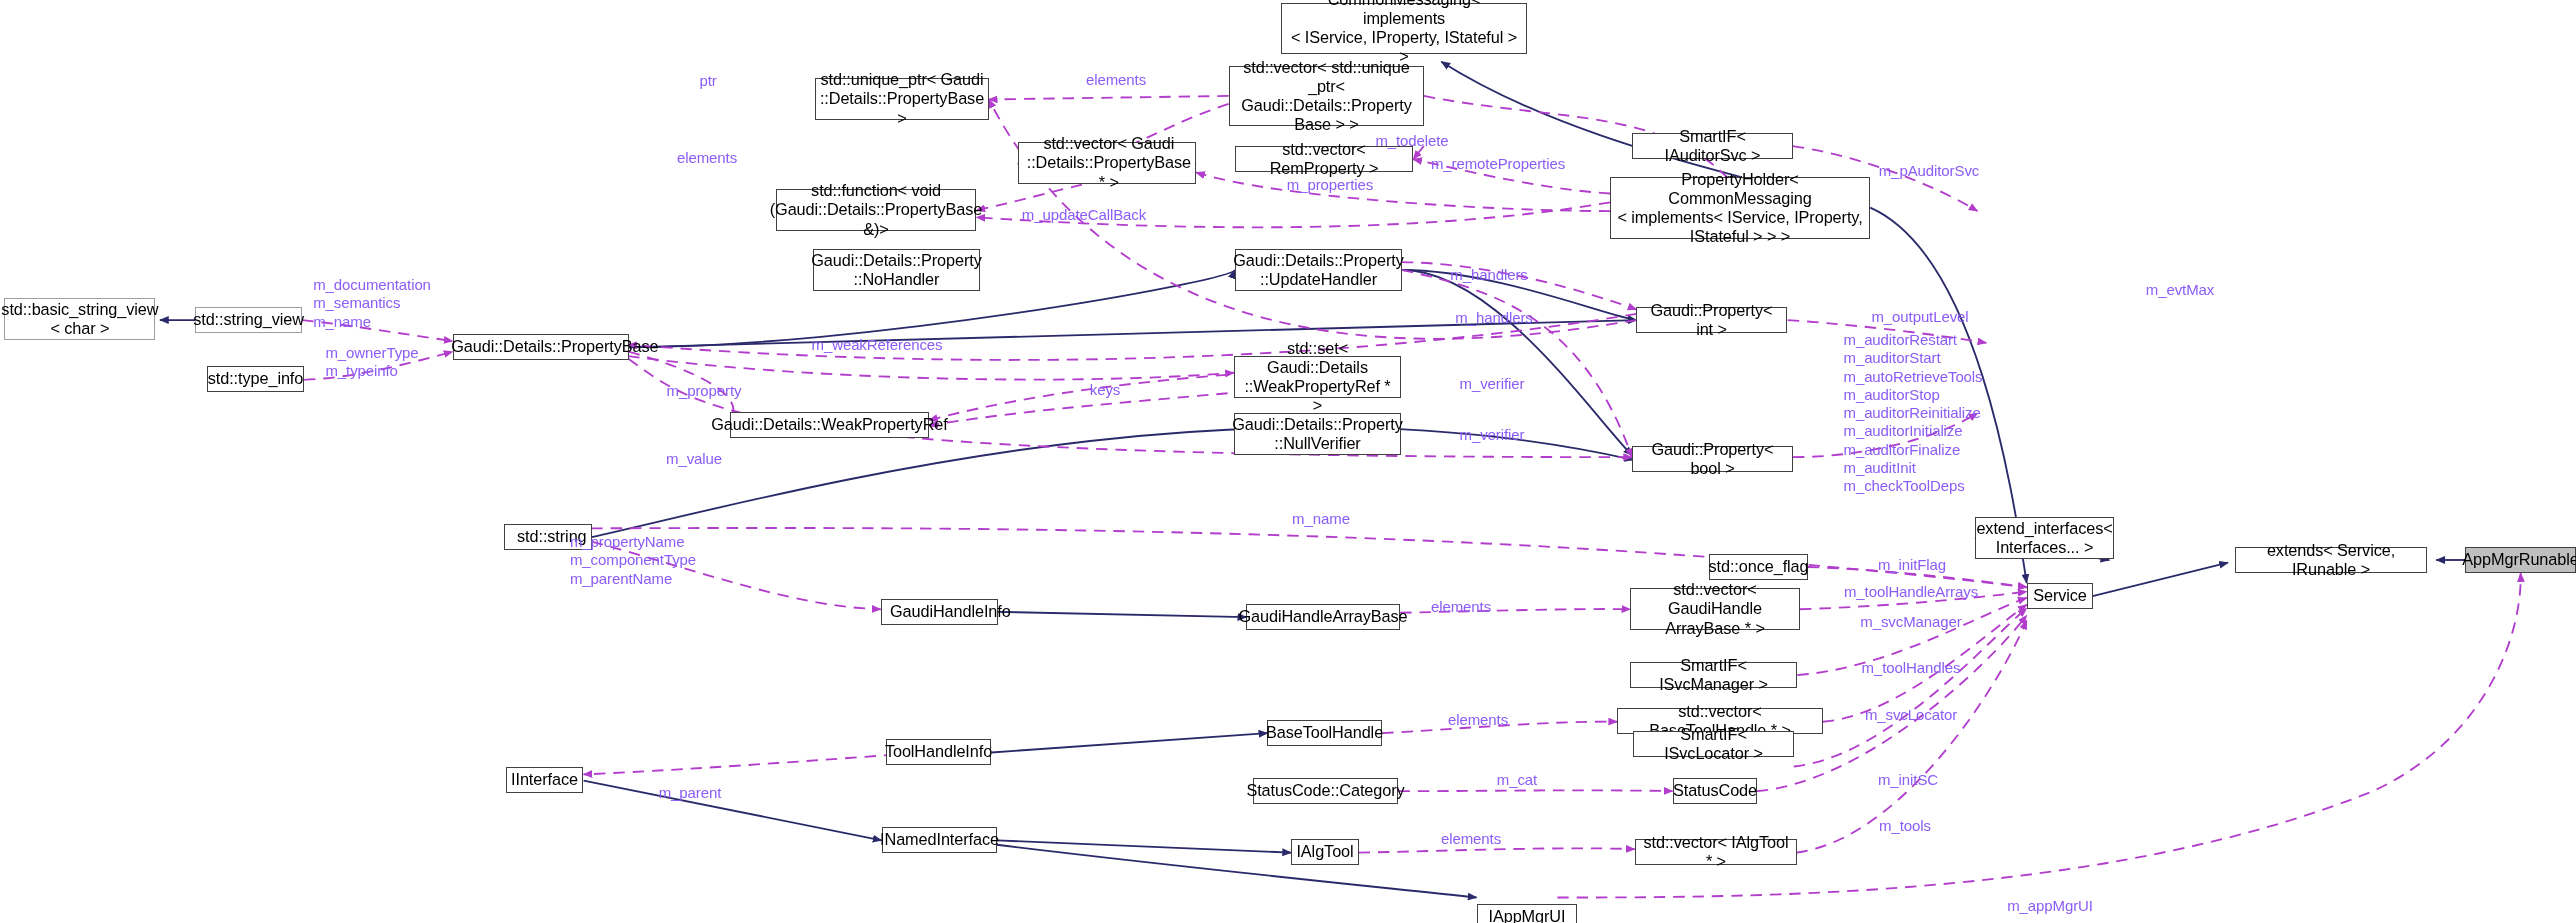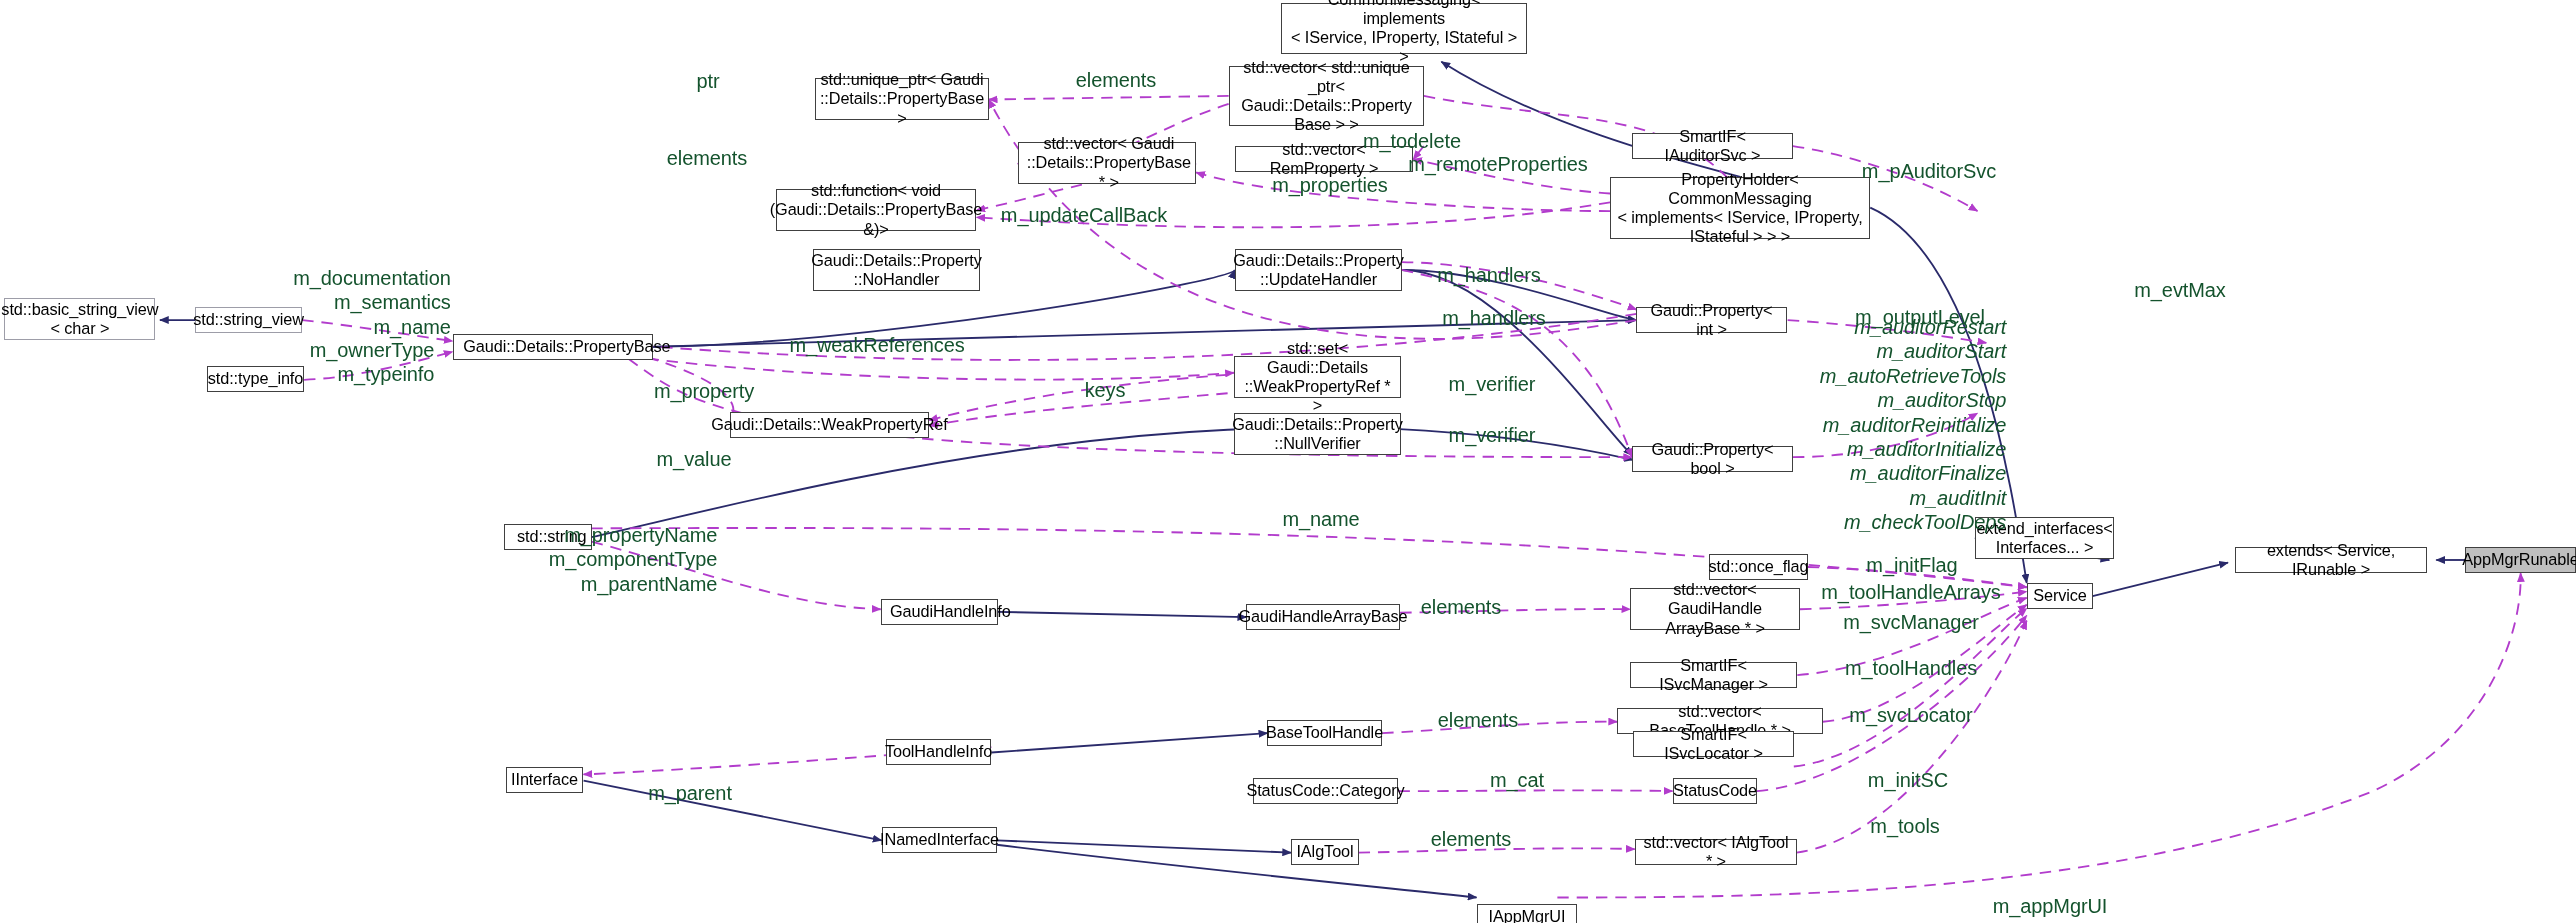--- a/index.html
+++ b/index.html
@@ -41,24 +41,24 @@
   }
   .node.external {
     border-color: #9d9da8;
   }
   .node.focus {
     background: #bfbfbf;
     border-color: #404040;
   }
   .edge-label {
     position: absolute;
-    font-size: 20px;
-    color: #14532d;
+    font-size: 15px;
+    color: #8b5cf6;
     line-height: 1.22;
-    text-align: right;
+    text-align: left;
     white-space: pre-line;
     transform: translate(-50%, -50%);
     letter-spacing: -0.1px;
     pointer-events: none;
   }
 </style>
 </head>
 <body>
 
 <div id="diagram-root">
@@ -149,21 +149,21 @@
 IStateful &gt; &gt; &gt;</div>
   <div class="node" style="left:776px;top:189px;width:200px;height:42px;">std::function&lt; void
 (Gaudi::Details::PropertyBase &amp;)&gt;</div>
   <div class="node" style="left:813px;top:249px;width:167px;height:42px;">Gaudi::Details::Property
 ::NoHandler</div>
   <div class="node" style="left:1235px;top:249px;width:167px;height:42px;">Gaudi::Details::Property
 ::UpdateHandler</div>
   <div class="node external" style="left:4.4px;top:298px;width:151px;height:42px;">std::basic_string_view
 &lt; char &gt;</div>
   <div class="node external" style="left:195px;top:307px;width:107px;height:26px;">std::string_view</div>
-  <div class="node" style="left:453px;top:334px;width:200px;height:26px;padding-left:32px;">Gaudi::Details::PropertyBase</div>
+  <div class="node" style="left:453px;top:334px;width:176px;height:26px;padding-left:32px;">Gaudi::Details::PropertyBase</div>
   <div class="node" style="left:1636px;top:307px;width:151px;height:26px;">Gaudi::Property&lt; int &gt;</div>
   <div class="node" style="left:207px;top:366px;width:97px;height:26px;">std::type_info</div>
   <div class="node" style="left:1234px;top:356px;width:167px;height:42px;">std::set&lt; Gaudi::Details
 ::WeakPropertyRef * &gt;</div>
   <div class="node" style="left:730px;top:412px;width:199px;height:26px;">Gaudi::Details::WeakPropertyRef</div>
   <div class="node" style="left:1234px;top:413px;width:167px;height:42px;">Gaudi::Details::Property
 ::NullVerifier</div>
   <div class="node" style="left:1632px;top:446px;width:161px;height:26px;">Gaudi::Property&lt; bool &gt;</div>
   <div class="node" style="left:504px;top:524px;width:88px;height:26px;padding-left:12px;">std::string</div>
   <div class="node" style="left:1975px;top:517px;width:139px;height:42px;">extend_interfaces&lt;
@@ -200,21 +200,21 @@
   <div class="edge-label" style="left:2180px;top:290px;">m_evtMax</div>
   <div class="edge-label" style="left:372px;top:303px;">m_documentation
 m_semantics
 m_name</div>
   <div class="edge-label" style="left:1489px;top:275px;">m_handlers</div>
   <div class="edge-label" style="left:1494px;top:318px;">m_handlers</div>
   <div class="edge-label" style="left:1920px;top:317px;">m_outputLevel</div>
   <div class="edge-label" style="left:877px;top:345px;">m_weakReferences</div>
   <div class="edge-label" style="left:372px;top:362px;">m_ownerType
 m_typeinfo</div>
-  <div class="edge-label" style="left:1913px;top:425px;font-style:italic;">m_auditorRestart
+  <div class="edge-label" style="left:1913px;top:413px;">m_auditorRestart
 m_auditorStart
 m_autoRetrieveTools
 m_auditorStop
 m_auditorReinitialize
 m_auditorInitialize
 m_auditorFinalize
 m_auditInit
 m_checkToolDeps</div>
   <div class="edge-label" style="left:1105px;top:390px;">keys</div>
   <div class="edge-label" style="left:704px;top:391px;">m_property</div>

